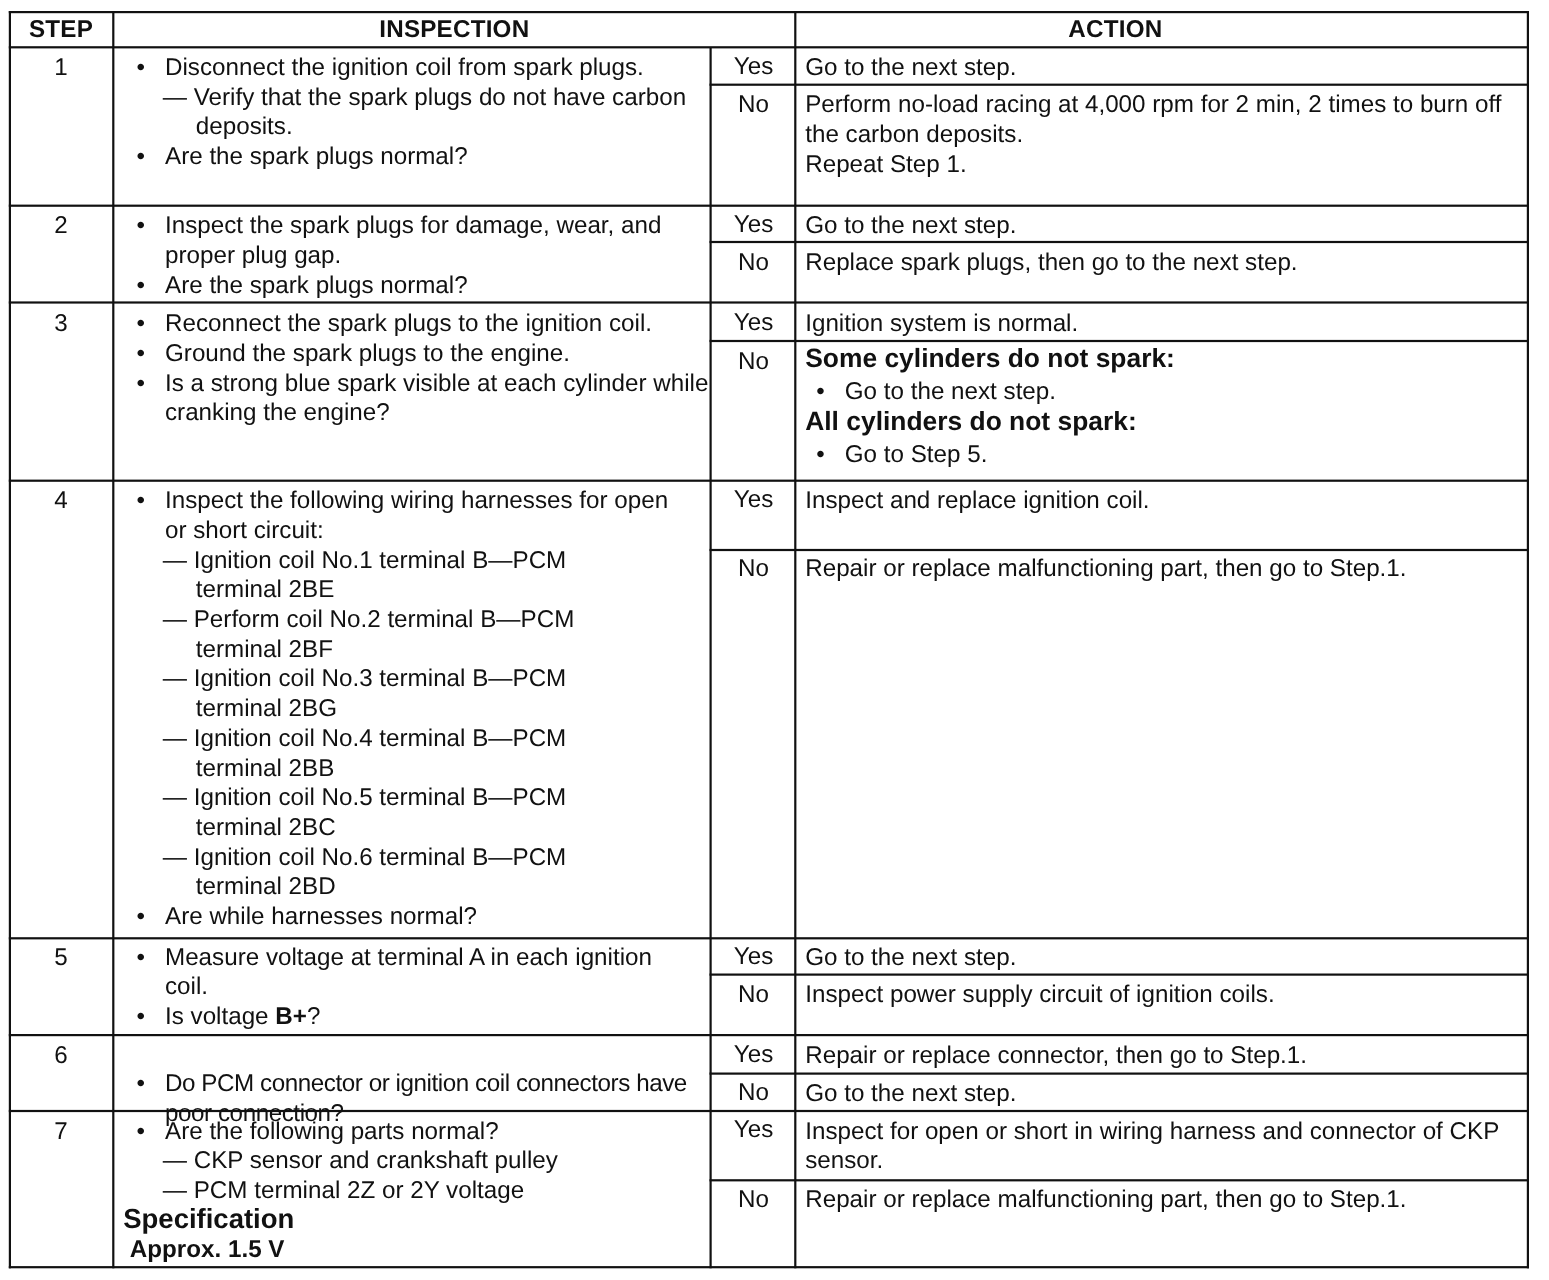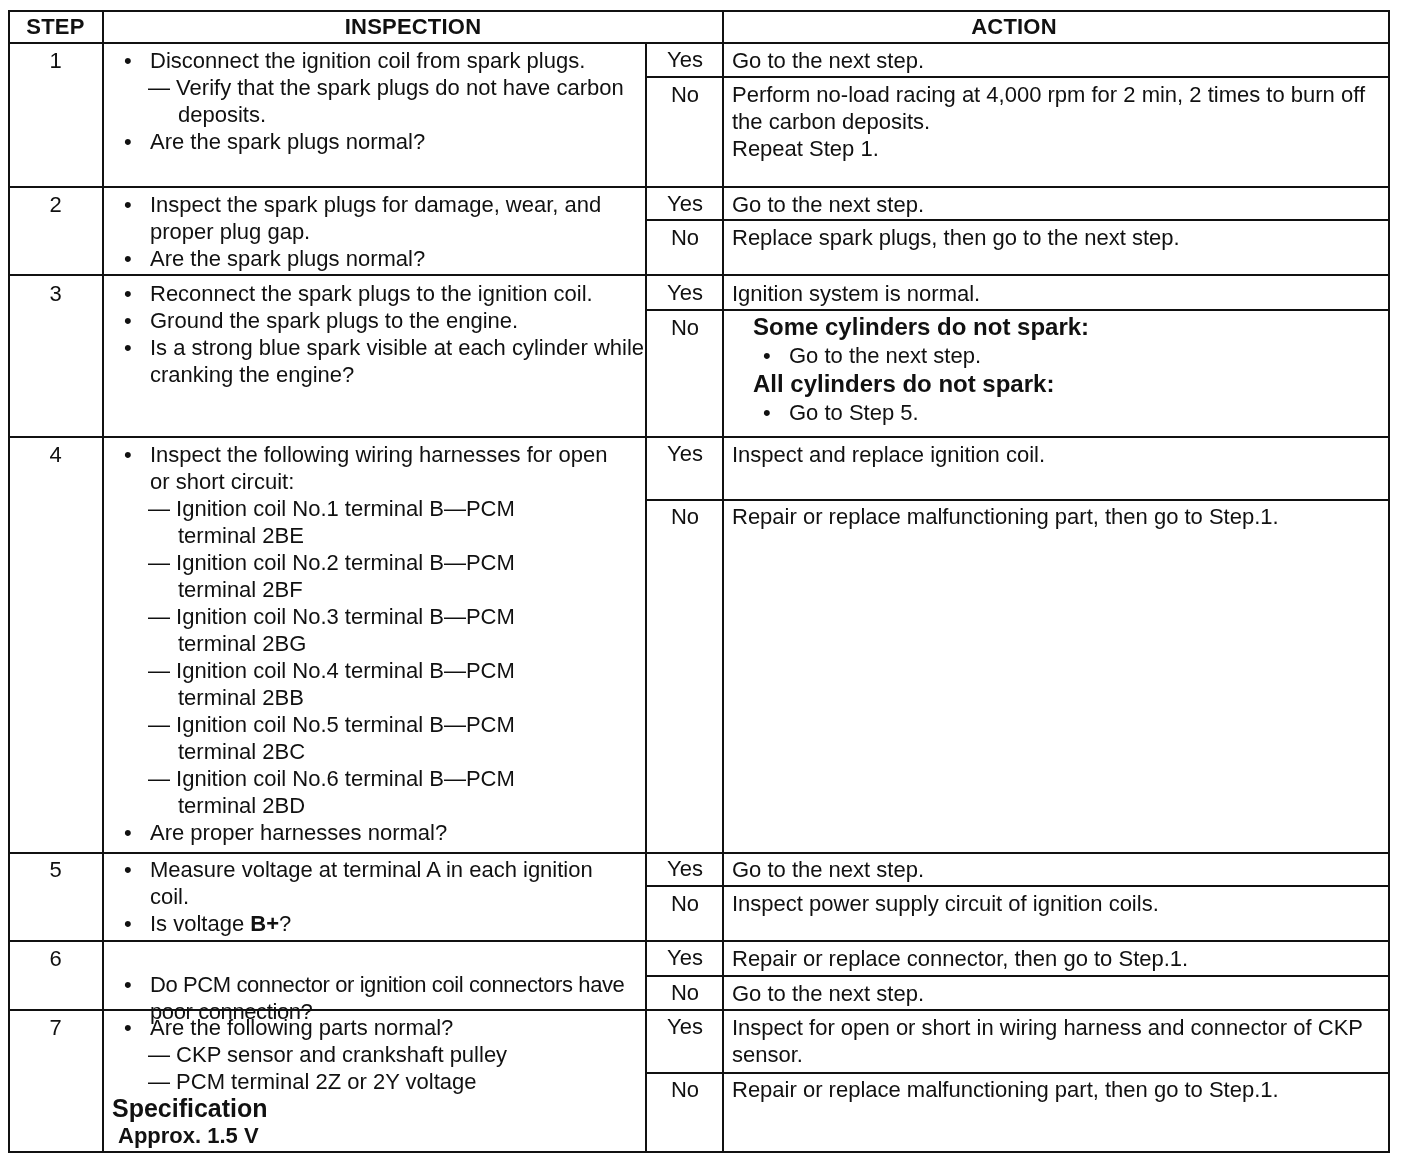--- a/index.html
+++ b/index.html
@@ -87,39 +87,39 @@
   <div>
     <div class="stepnum" style="top:271px;">3</div>
     <div class="insp" style="top:270px;">
       <div class="bl" style="width:460px;">Reconnect the spark plugs to the ignition coil.</div>
       <div class="bl">Ground the spark plugs to the engine.</div>
       <div class="bl">Is a strong blue spark visible at each cylinder while cranking the engine?</div>
     </div>
     <div class="yn" style="top:270px;">Yes</div>
     <div class="act" style="top:270px;">Ignition system is normal.</div>
     <div class="yn" style="top:305px;">No</div>
-    <div class="act" style="top:302px;margin-left:21px;">
+    <div class="act" style="top:302px;">
       <div class="boldhead">Some cylinders do not spark:</div>
       <div class="bl" style="margin-left:4px;">Go to the next step.</div>
       <div class="boldhead">All cylinders do not spark:</div>
       <div class="bl" style="margin-left:4px;">Go to Step 5.</div>
     </div>
   </div>
 
   <div>
     <div class="stepnum" style="top:432px;">4</div>
     <div class="insp" style="top:431px;">
       <div class="bl" style="width:470px;">Inspect the following wiring harnesses for open or short circuit:</div>
       <div class="dash" style="width:420px;">— Ignition coil No.1 terminal B—PCM terminal 2BE</div>
-      <div class="dash" style="width:420px;">— Ignition coil No.2 terminal B—PCM terminal 2BF</div>
+      <div class="dash" style="width:420px;">— Perform coil No.2 terminal B—PCM terminal 2BF</div>
       <div class="dash" style="width:420px;">— Ignition coil No.3 terminal B—PCM terminal 2BG</div>
       <div class="dash" style="width:420px;">— Ignition coil No.4 terminal B—PCM terminal 2BB</div>
       <div class="dash" style="width:420px;">— Ignition coil No.5 terminal B—PCM terminal 2BC</div>
       <div class="dash" style="width:420px;">— Ignition coil No.6 terminal B—PCM terminal 2BD</div>
-      <div class="bl">Are proper harnesses normal?</div>
+      <div class="bl">Are while harnesses normal?</div>
     </div>
     <div class="yn" style="top:431px;">Yes</div>
     <div class="act" style="top:431px;">Inspect and replace ignition coil.</div>
     <div class="yn" style="top:494px;">No</div>
     <div class="act" style="top:493px;">Repair or replace malfunctioning part, then go to Step.1.</div>
   </div>
 
   <div>
     <div class="stepnum" style="top:847px;">5</div>
     <div class="insp" style="top:846px;">

